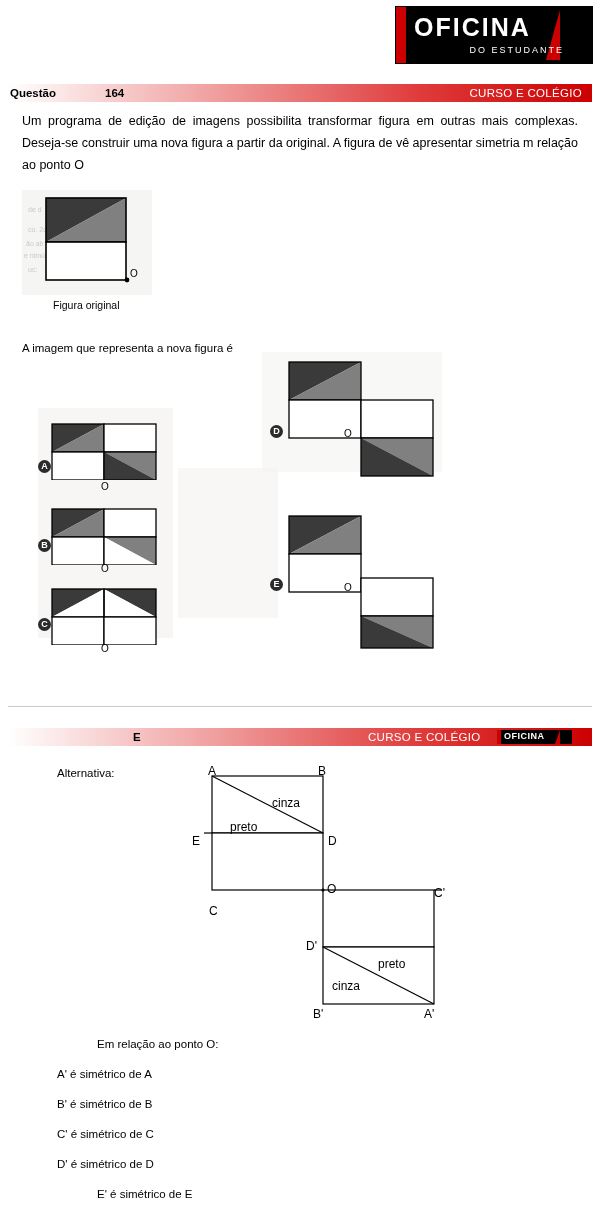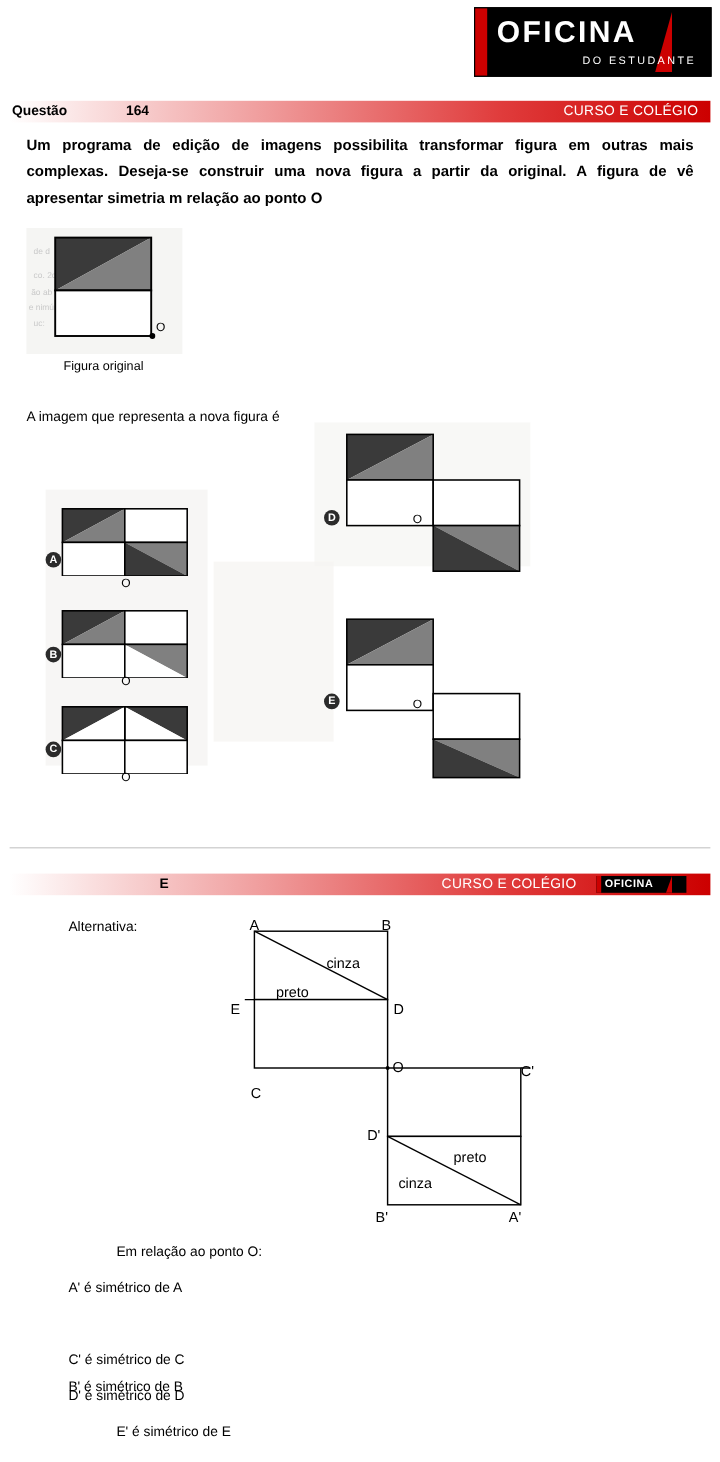--- a/index.html
+++ b/index.html
@@ -36,21 +36,21 @@
     position: absolute;
     left: 18px; top: 6px;
     color: #fff;
     font-size: 25px;
     font-weight: bold;
     letter-spacing: 2px;
     font-family: "Liberation Sans", sans-serif;
   }
   .logo-sub {
     position: absolute;
-    right: 12px; top: 38px;
+    right: 28px; top: 38px;
     color: #fff;
     font-size: 9px;
     letter-spacing: 2px;
     margin-left: 44px;
   }
   .logo-slash {
     position: absolute;
     left: 150px; top: 3px;
     width: 0; height: 0;
     border-left: 14px solid transparent;
@@ -152,21 +152,20 @@
 
   
   .statement {
     position: absolute;
     left: 22px;
     top: 110px;
     width: 556px;
     font-size: 12.5px;
     line-height: 22px;
     text-align: justify;
-    font-weight: bold;
   }
   .subtext {
     position: absolute;
     left: 22px;
     top: 322px;
     font-size: 11.5px;
     margin-top: 20px;
   }
   .fig-caption {
     position: absolute;
@@ -375,16 +374,16 @@
   <div class="ptlabel" style="left:424px;top:1007px;">A'</div>
 
   <div class="regionlabel" style="left:272px;top:796px;">cinza</div>
   <div class="regionlabel" style="left:230px;top:820px;">preto</div>
   <div class="regionlabel" style="left:378px;top:957px;">preto</div>
   <div class="regionlabel" style="left:332px;top:979px;">cinza</div>
 </div>
 
 <div class="sym-line" style="top:1038px;margin-left:40px;">Em relação ao ponto O:</div>
 <div class="sym-line" style="top:1068px;">A' é simétrico de A</div>
-<div class="sym-line" style="top:1150px;">B' é simétrico de B</div>
+<div class="sym-line" style="top:1098px;">B' é simétrico de B</div>
 <div class="sym-line" style="top:1128px;">C' é simétrico de C</div>
 <div class="sym-line" style="top:1158px;">D' é simétrico de D</div>
 <div class="sym-line" style="top:1188px;padding-left:40px;">E' é simétrico de E</div>
 
 </body></html>

